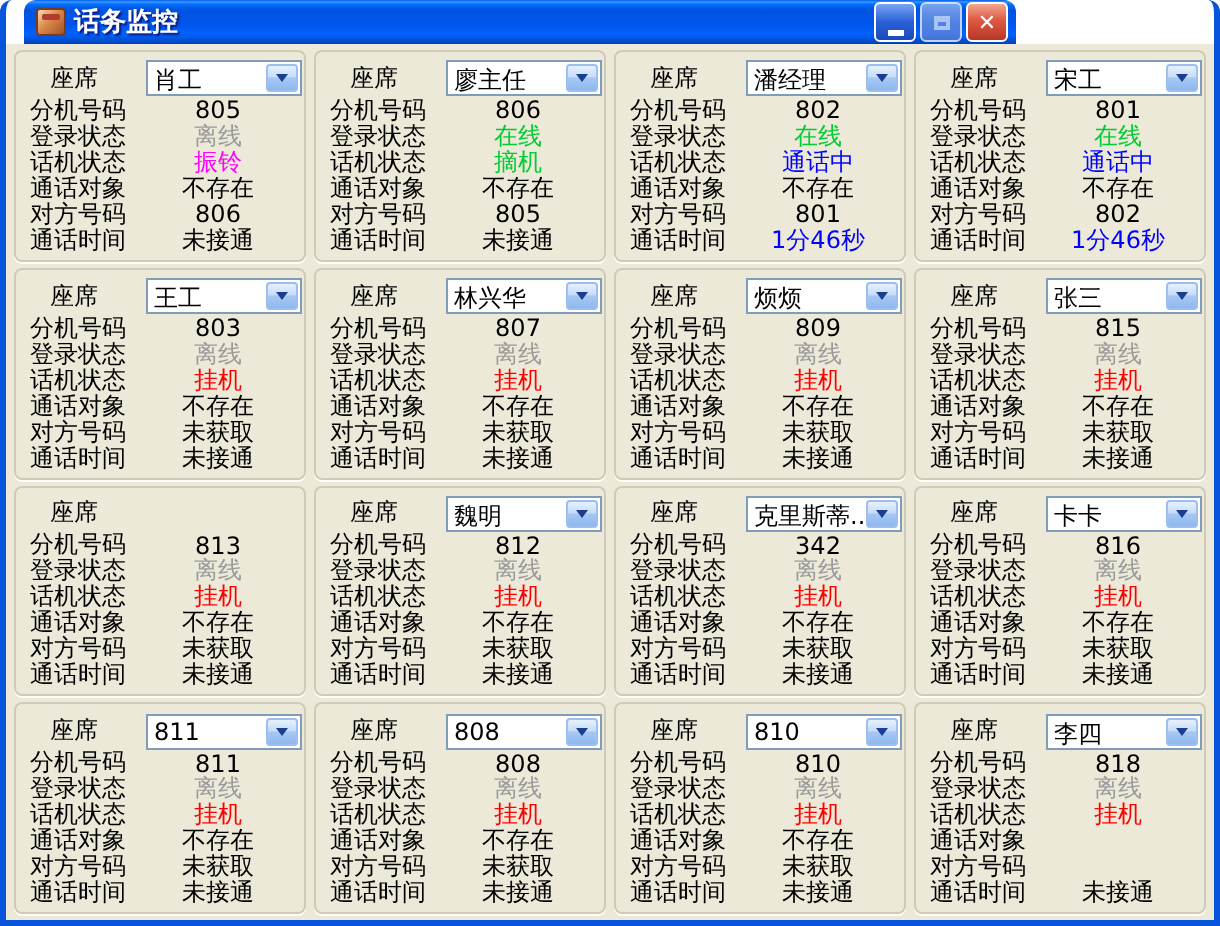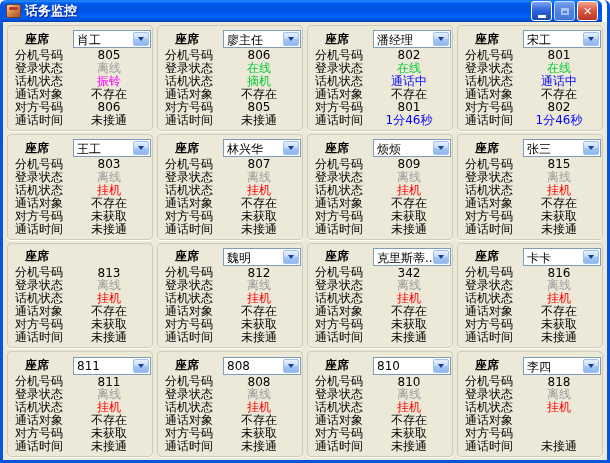--- a/index.html
+++ b/index.html
@@ -12,21 +12,21 @@
     border-radius:6px 6px 0 0;
     overflow:hidden;
     display:flex; flex-direction:column;
   }
   .titlebar {
     height:22px; flex:0 0 22px;
     margin:-0px -3px 0 -3px;
     background:linear-gradient(180deg,#0058ee 0%,#3593ff 4%,#288eff 6%,#127dff 8%,#036ffc 10%,#0262ee 14%,#0057e5 20%,#0054e3 24%,#0055eb 56%,#005bf5 66%,#0062ff 76%,#0057e5 86%,#004fd0 92%,#0048c4 97%,#003dab 100%);
     border-radius:6px 6px 0 0;
     display:flex; align-items:center; padding:4px 4px;
-    position:relative; left:0px; width:602px;
+    position:relative; left:12px; width:496px;
   }
   .app-icon {
     width:15px; height:14px; margin:0 4px 0 2px; flex:0 0 15px;
     background:linear-gradient(135deg,#f7d9b0 0%,#d98a4a 45%,#a5512a 100%);
     border:1px solid #7c3a1d; border-radius:2px;
     position:relative;
   }
   .app-icon:after { content:""; position:absolute; left:2px; top:2px; width:9px; height:3px; background:#b33c2e; border-radius:1px; }
   .title { color:#fff; font-weight:bold; font-size:13px; text-shadow:1px 1px 1px #0a1883; flex:1; white-space:nowrap; }
   .controls { display:flex; gap:2px; }
@@ -54,21 +54,21 @@
     border-radius:4px;
     box-shadow:0 1px 0 #fffef6;
     padding:4px 7px 3px 7px;
     display:flex; flex-direction:column; justify-content:space-between;
     background:#ece9d8;
     overflow:hidden;
   }
   .row { display:flex; align-items:center; height:13px; }
   .row.seat-row { height:19px; }
   .lbl { flex:0 0 58px; color:#000; white-space:nowrap; overflow:hidden; }
-  .lbl.seat-lbl { padding-left:10px;font-weight:bold; }
+  .lbl.seat-lbl { padding-left:10px; }
   .val { flex:1; text-align:center; color:#000; white-space:nowrap; overflow:hidden; }
 
   .combo {
     flex:0 0 78px; width:78px; height:18px;
     border:1px solid #7f9db9; background:#fff;
     display:flex; align-items:stretch; overflow:hidden;
   }
   .combo-text { flex:1; padding:1px 12px 0 3px; font-size:12px; white-space:nowrap; overflow:hidden; color:#000; }
   .combo-btn {
     flex:0 0 16px; margin:1px; border-radius:2px;

